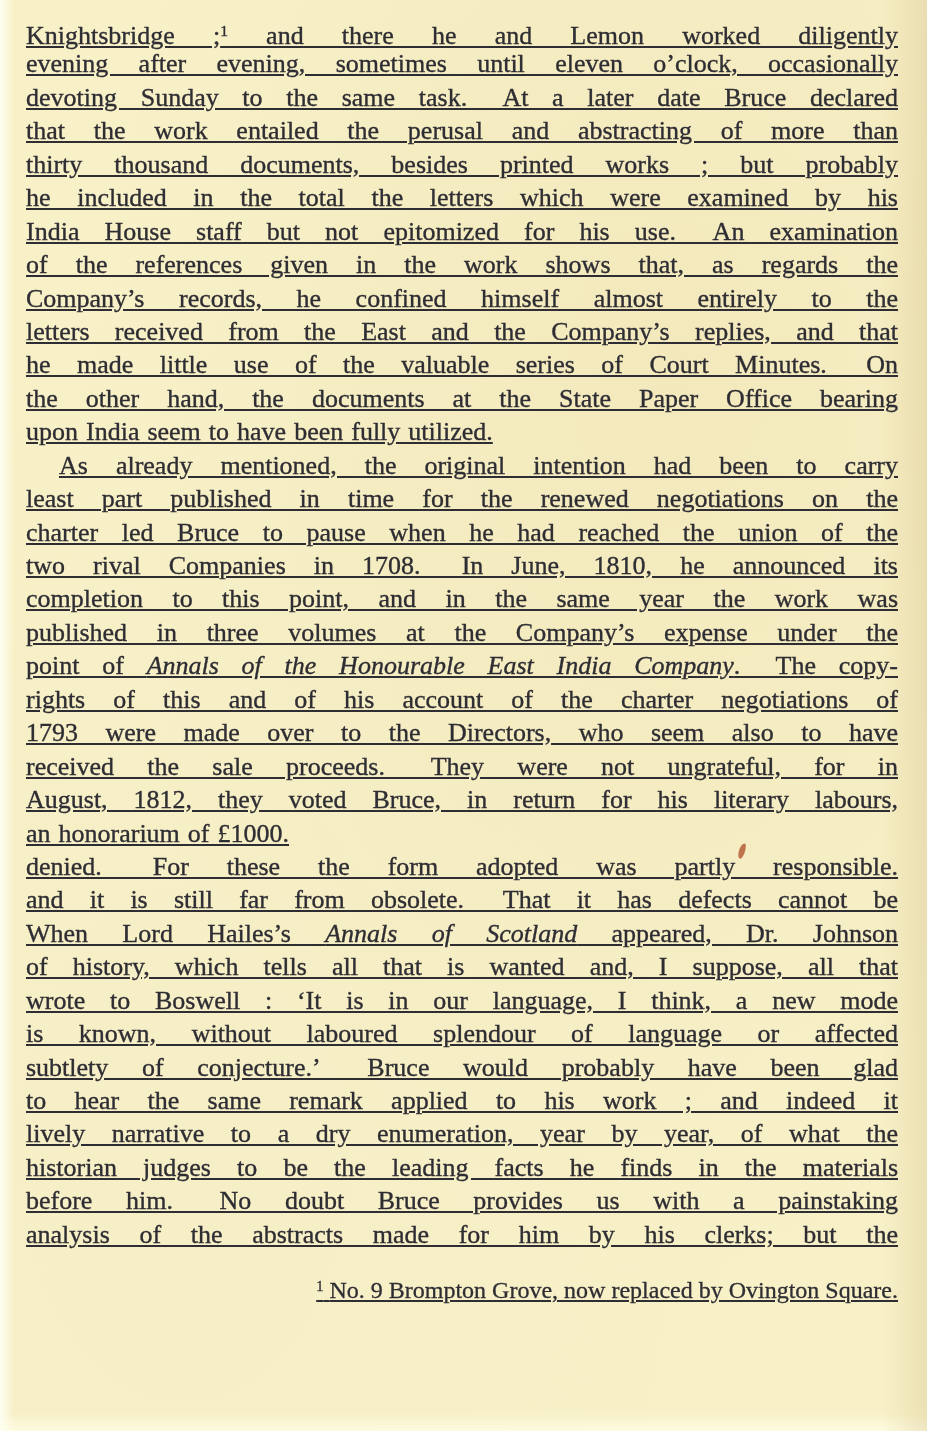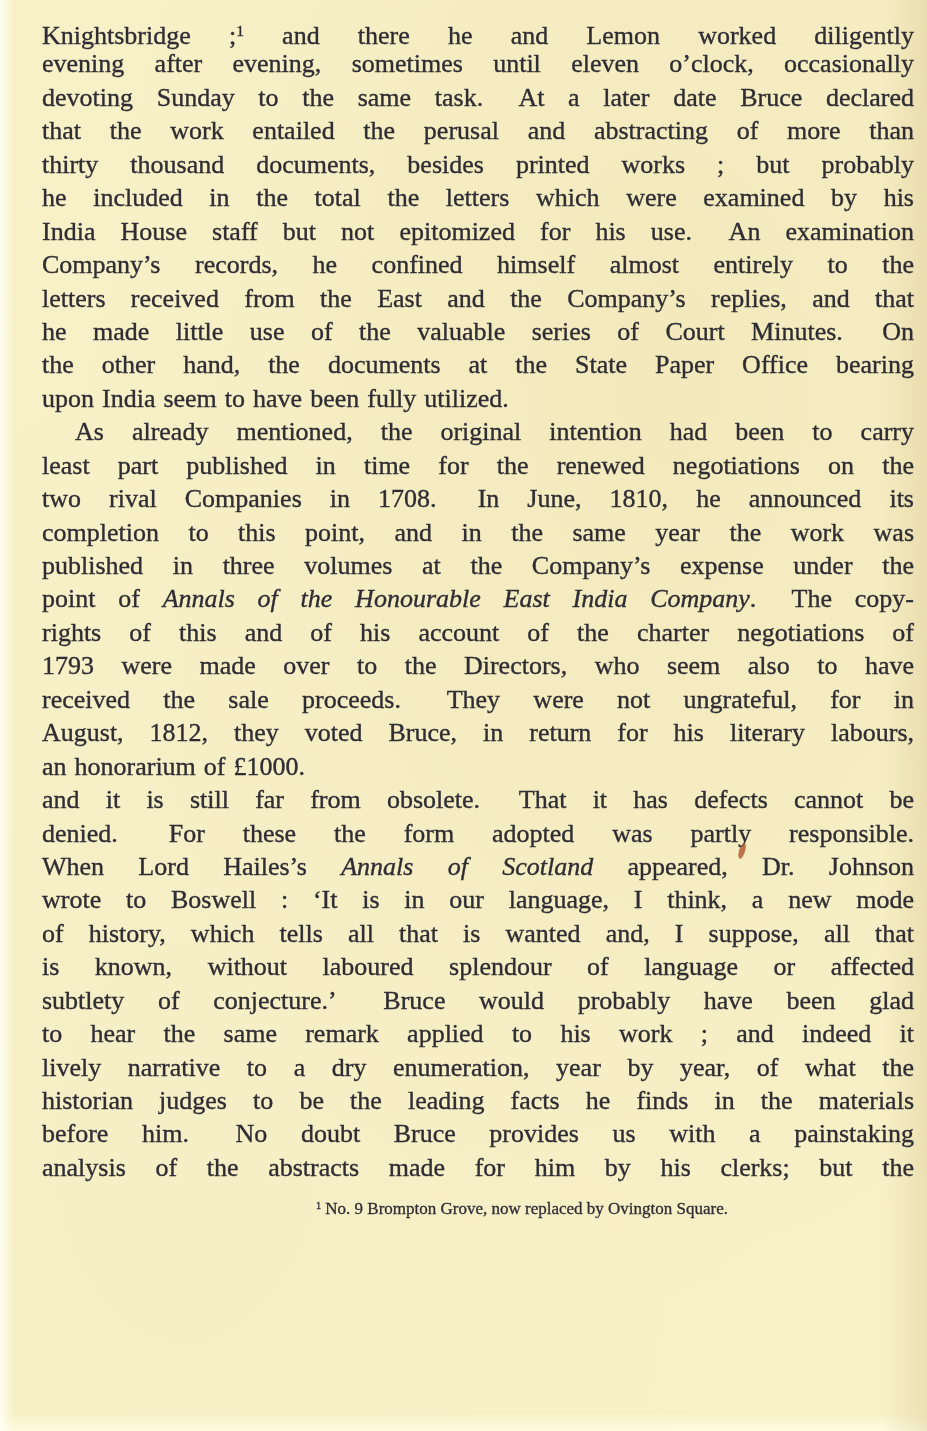--- a/index.html
+++ b/index.html
@@ -10,40 +10,40 @@
     color:#2e2d33;
     font-family:"Liberation Serif","DejaVu Serif",serif;
     background:
       linear-gradient(90deg, rgba(255,255,242,.95) 0px, rgba(255,255,242,0) 14px),
       linear-gradient(270deg, rgba(206,186,132,.30) 0px, rgba(206,186,132,0) 46px),
       linear-gradient(0deg, rgba(255,253,228,.85) 0px, rgba(255,253,228,0) 18px),
       radial-gradient(ellipse at 72% 26%, rgba(228,211,158,.28), rgba(228,211,158,0) 62%),
       radial-gradient(ellipse at 20% 80%, rgba(244,236,196,.5), rgba(244,236,196,0) 55%),
       #f8f1c8;
   }
-  .text-block { position:absolute; left:42px; top:14px; width:872px; }
+  .text-block { position:absolute; left:26px; top:14px; width:872px;text-decoration:underline; }
   .line {
     font-size:26px;
     line-height:33.45px;
     height:33.45px;
     text-align:justify;
     text-align-last:justify;
     word-spacing:1.5px;
     -webkit-text-stroke:0.35px currentColor;
   }
   .line.no-j { text-align:left; text-align-last:left; }
   .line.ind  { padding-left:33px; }
   .it  { font-style:italic; }
   .sup { font-size:0.6em; vertical-align:0.5em; letter-spacing:0; }
   .footnote {
-    margin-top:7px;
+    margin-top:20px;
     padding-left:88px;
-    font-size:17px;
+    font-size:24px;
     line-height:30px;
-    text-align:center;
+    text-align:right;
     -webkit-text-stroke:0.3px currentColor;
   }
   .ink-mark {
     position:absolute;
     left:739px; top:843px;
     width:6px; height:16px;
     border-radius:65% 35% 50% 50% / 55% 45% 55% 45%;
     transform:rotate(15deg);
     opacity:.8;
   }
@@ -54,41 +54,43 @@
 <div class="page" style="color: rgb(46, 45, 51);">
   <div class="text-block">
     <div>
         <div class="line"><span>Knightsbridge ;</span><span class="sup">1</span><span> and there he and Lemon worked diligently</span></div>
         <div class="line"><span>evening after evening, sometimes until eleven o’clock, occasionally</span></div>
         <div class="line"><span>devoting Sunday to the same task.  At a later date Bruce declared</span></div>
         <div class="line"><span>that the work entailed the perusal and abstracting of more than</span></div>
         <div class="line"><span>thirty thousand documents, besides printed works ; but probably</span></div>
         <div class="line"><span>he included in the total the letters which were examined by his</span></div>
         <div class="line"><span>India House staff but not epitomized for his use.  An examination</span></div>
+        <div class="line"><span>of the references given in the work shows that, as regards the</span></div>
         <div class="line"><span>Company’s records, he confined himself almost entirely to the</span></div>
         <div class="line"><span>letters received from the East and the Company’s replies, and that</span></div>
         <div class="line"><span>he made little use of the valuable series of Court Minutes.  On</span></div>
         <div class="line"><span>the other hand, the documents at the State Paper Office bearing</span></div>
         <div class="line no-j"><span>upon India seem to have been fully utilized.</span></div>
         <div class="line ind"><span>As already mentioned, the original intention had been to carry</span></div>
         <div class="line"><span>least part published in time for the renewed negotiations on the</span></div>
+        <div class="line"><span>charter led Bruce to pause when he had reached the union of the</span></div>
         <div class="line"><span>two rival Companies in 1708.  In June, 1810, he announced its</span></div>
         <div class="line"><span>completion to this point, and in the same year the work was</span></div>
         <div class="line"><span>published in three volumes at the Company’s expense under the</span></div>
         <div class="line"><span>point of </span><span class="it">Annals of the Honourable East India Company</span><span>.  The copy-</span></div>
         <div class="line"><span>rights of this and of his account of the charter negotiations of</span></div>
         <div class="line"><span>1793 were made over to the Directors, who seem also to have</span></div>
         <div class="line"><span>received the sale proceeds.  They were not ungrateful, for in</span></div>
         <div class="line"><span>August, 1812, they voted Bruce, in return for his literary labours,</span></div>
         <div class="line no-j"><span>an honorarium of £1000.</span></div>
+        <div class="line"><span>denied.  For these the form adopted was partly responsible.</span></div>
         <div class="line"><span>and it is still far from obsolete.  That it has defects cannot be</span></div>
-        <div class="line"><span>denied.  For these the form adopted was partly responsible.</span></div>
         <div class="line"><span>When Lord Hailes’s </span><span class="it">Annals of Scotland</span><span> appeared, Dr. Johnson</span></div>
+        <div class="line"><span>of history, which tells all that is wanted and, I suppose, all that</span></div>
         <div class="line"><span>wrote to Boswell : ‘It is in our language, I think, a new mode</span></div>
-        <div class="line"><span>of history, which tells all that is wanted and, I suppose, all that</span></div>
         <div class="line"><span>is known, without laboured splendour of language or affected</span></div>
         <div class="line"><span>subtlety of conjecture.’  Bruce would probably have been glad</span></div>
         <div class="line"><span>to hear the same remark applied to his work ; and indeed it</span></div>
         <div class="line"><span>lively narrative to a dry enumeration, year by year, of what the</span></div>
         <div class="line"><span>historian judges to be the leading facts he finds in the materials</span></div>
         <div class="line"><span>before him.  No doubt Bruce provides us with a painstaking</span></div>
         <div class="line"><span>analysis of the abstracts made for him by his clerks; but the</span></div>
       </div>
     <div class="footnote">
       <span class="sup">1</span><span> </span><span>No. 9 Brompton Grove, now replaced by Ovington Square.</span>

